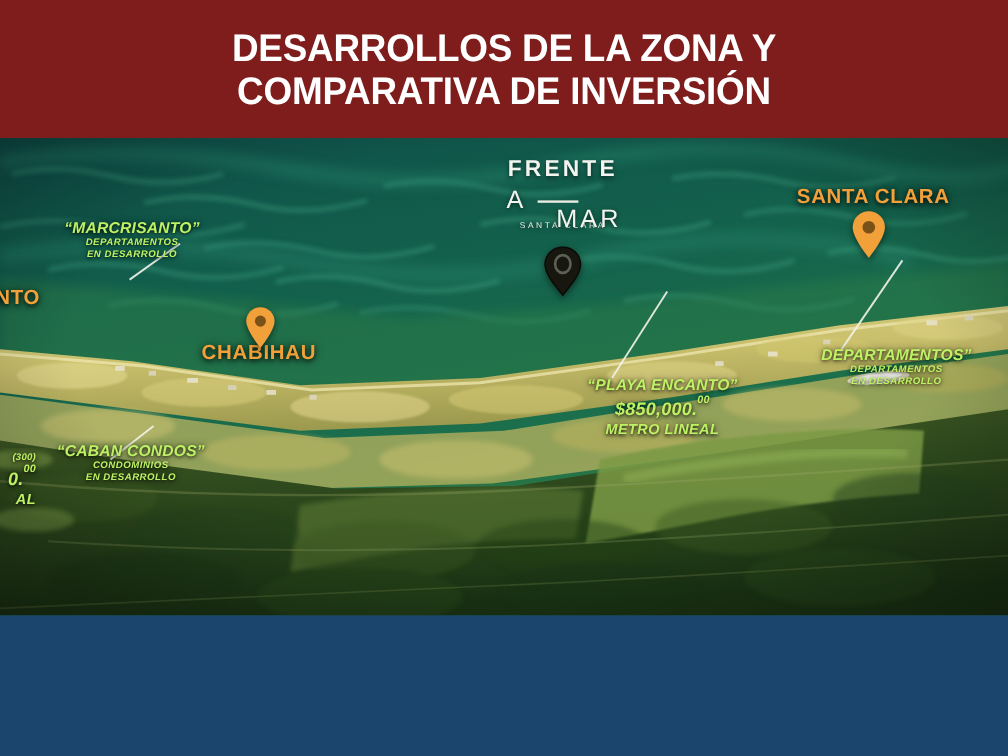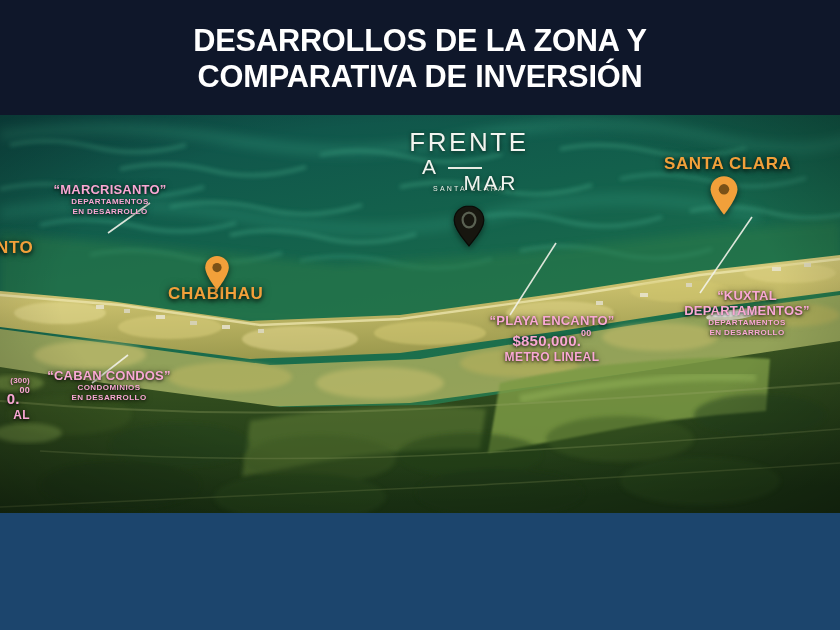--- a/index.html
+++ b/index.html
@@ -17,21 +17,21 @@
     overflow: hidden;
     background: #1E4669;
   }
 
   
   #header {
     position: absolute;
     left: 0; top: 0;
     width: 840px;
     height: 115px;
-    background: #0f172a;
+    background: #7f1d1d;
     z-index: 5;
   }
   #header-title {
     position: absolute;
     left: 0; top: 22px;
     width: 840px;
     text-align: center;
     color: #ffffff;
     font-family: "Liberation Sans", sans-serif;
     font-weight: bold;
@@ -62,23 +62,24 @@
     background: #0d3b33;
     z-index: 1;
   }
   #map svg { display: block; }
 
   
   .poi-label {
     position: absolute;
     z-index: 4;
     text-align: center;
-    color: #f9a8d4;
+    color: #bef264;
     text-shadow: 0 1px 3px rgba(0,0,0,0.75), 0 0 6px rgba(0,0,0,0.5);
     pointer-events: auto;
+    font-style: italic;
   }
   .poi-name {
     display: block;
     font-weight: bold;
     font-size: 13px;
     line-height: 15px;
     letter-spacing: 0.2px;
     white-space: nowrap;
   }
   .poi-sub {
@@ -133,24 +134,24 @@
     left: 404px;
     top: 130px;
     width: 130px;
     text-align: center;
     color: #f2f4ef;
     text-shadow: 0 1px 4px rgba(0,0,0,0.6);
   }
   #brand-line1 {
     display: block;
     font-family: "Liberation Sans", sans-serif;
-    font-size: 26px;
+    font-size: 19px;
     line-height: 24px;
     letter-spacing: 2.6px;
-    font-weight: normal;
+    font-weight: bold;
   }
   #brand-row {
     display: block;
     position: relative;
     height: 26px;
     line-height: 26px;
     font-size: 21px;
     letter-spacing: 2.6px;
   }
   #brand-a { position: absolute; left: 18px; top: 0; }
@@ -371,21 +372,20 @@
     <span class="poi-sub">EN DESARROLLO</span>
   </div>
 
   <div class="poi-label" style="left:24px; top:368px; width:170px;">
     <span class="poi-name">“CABAN CONDOS”</span>
     <span class="poi-sub">CONDOMINIOS</span>
     <span class="poi-sub">EN DESARROLLO</span>
   </div>
 
   <div class="poi-label" style="left:654px; top:288px; width:186px;">
-    <span class="poi-name">“KUXTAL</span>
     <span class="poi-name">DEPARTAMENTOS”</span>
     <span class="poi-sub">DEPARTAMENTOS</span>
     <span class="poi-sub">EN DESARROLLO</span>
   </div>
 
   <div class="poi-label" style="left:472px; top:313px; width:160px;">
     <span class="poi-name">“PLAYA ENCANTO”</span>
     <span class="poi-price">
       <span>$850,000.</span><sup>00</sup>
     </span>

